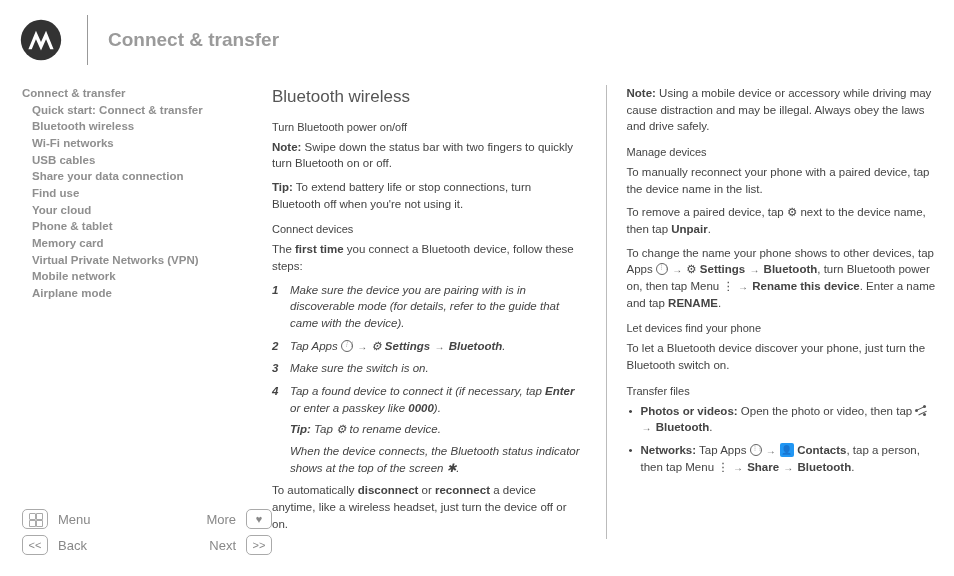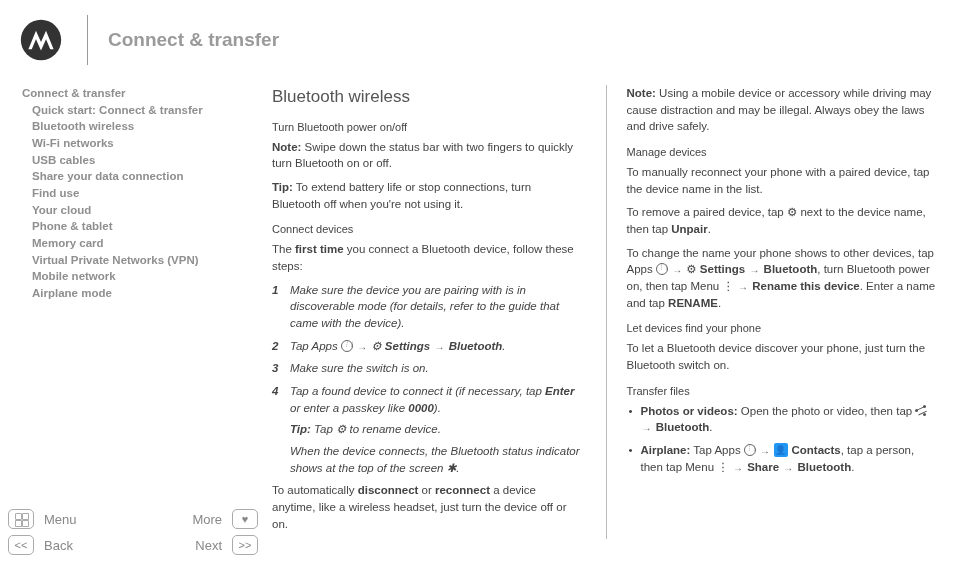--- a/index.html
+++ b/index.html
@@ -130,21 +130,21 @@
     width: 14px; height: 14px;
     color: #fff;
     text-align: center;
     font-size: 9px;
     line-height: 14px;
   }
   .icon-contacts::after { content: "👤"; font-size: 9px; }
   .arrow { font-size: 10px; color: #666; padding: 0 1px; }
   .nav-panel {
     position: absolute;
-    left: 8px;
+    left: 22px;
     bottom: 15px;
     width: 250px;
     font-size: 13px;
     color: #888;
   }
   .nav-row { display: flex; justify-content: space-between; align-items: center; margin-bottom: 6px; }
   .nav-btn { display: flex; align-items: center; gap: 10px; cursor: pointer; }
   .nav-btn.right { flex-direction: row-reverse; }
   .nav-icon {
     width: 26px; height: 20px;
@@ -244,21 +244,21 @@
       <p>To let a Bluetooth device discover your phone, just turn the Bluetooth switch on.</p>
 
       <h3>Transfer files</h3>
       <ul class="bullets">
         <li>
           <span class="b">Photos or videos:</span><span> Open the photo or video, then tap </span><span class="icon icon-share"></span>
           <span class="arrow">→</span>
           <span class="b">Bluetooth</span><span>.</span>
         </li>
         <li>
-          <span class="b">Airplane:</span><span> Tap Apps </span><span class="icon icon-apps"></span>
+          <span class="b">Networks:</span><span> Tap Apps </span><span class="icon icon-apps"></span>
           <span class="arrow">→</span>
           <span class="icon icon-contacts"></span><span class="b"> Contacts</span><span>, tap a person, then tap Menu </span><span>⋮</span>
           <span class="arrow">→</span>
           <span class="b">Share</span>
           <span class="arrow">→</span>
           <span class="b">Bluetooth</span><span>.</span>
         </li>
       </ul>
     </div>
   </div>

